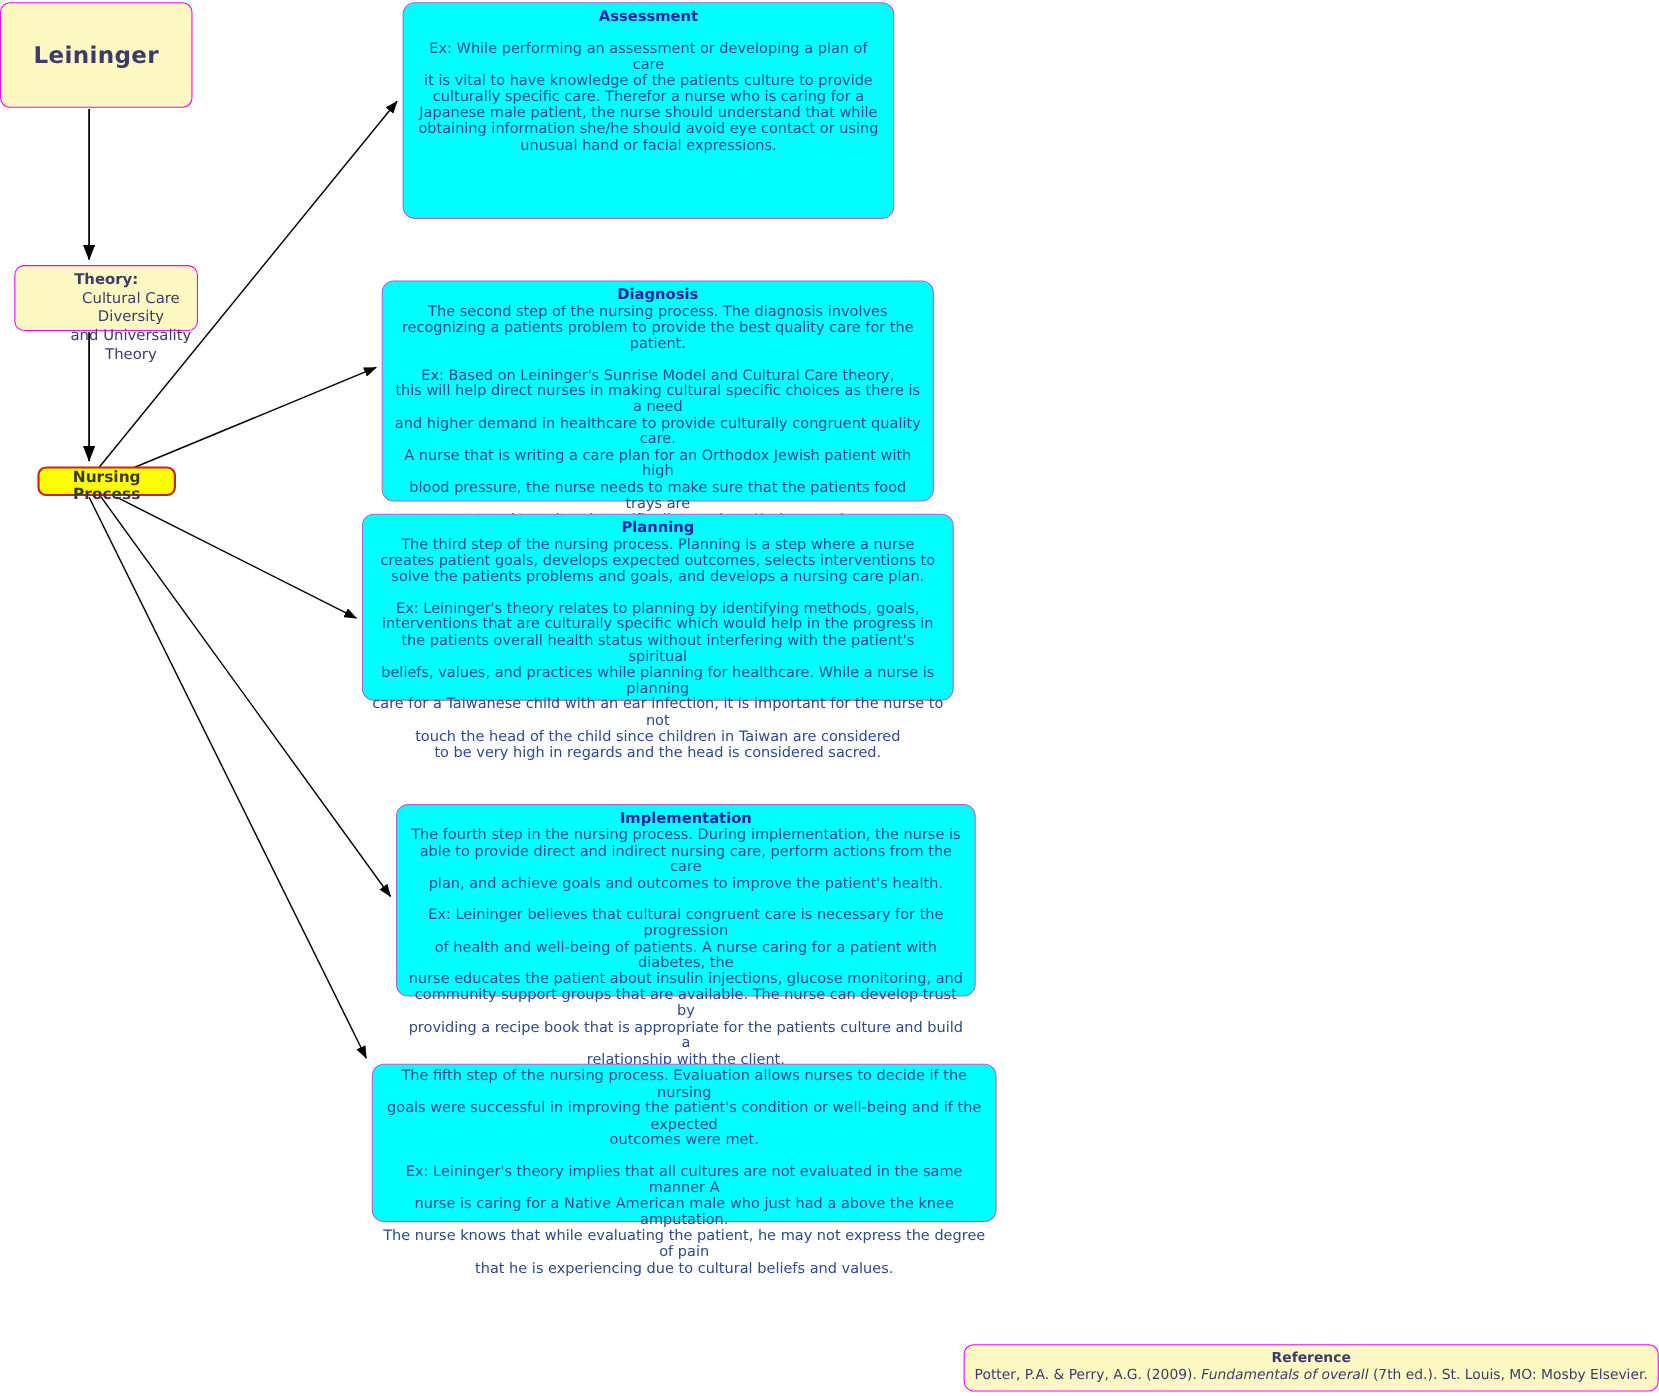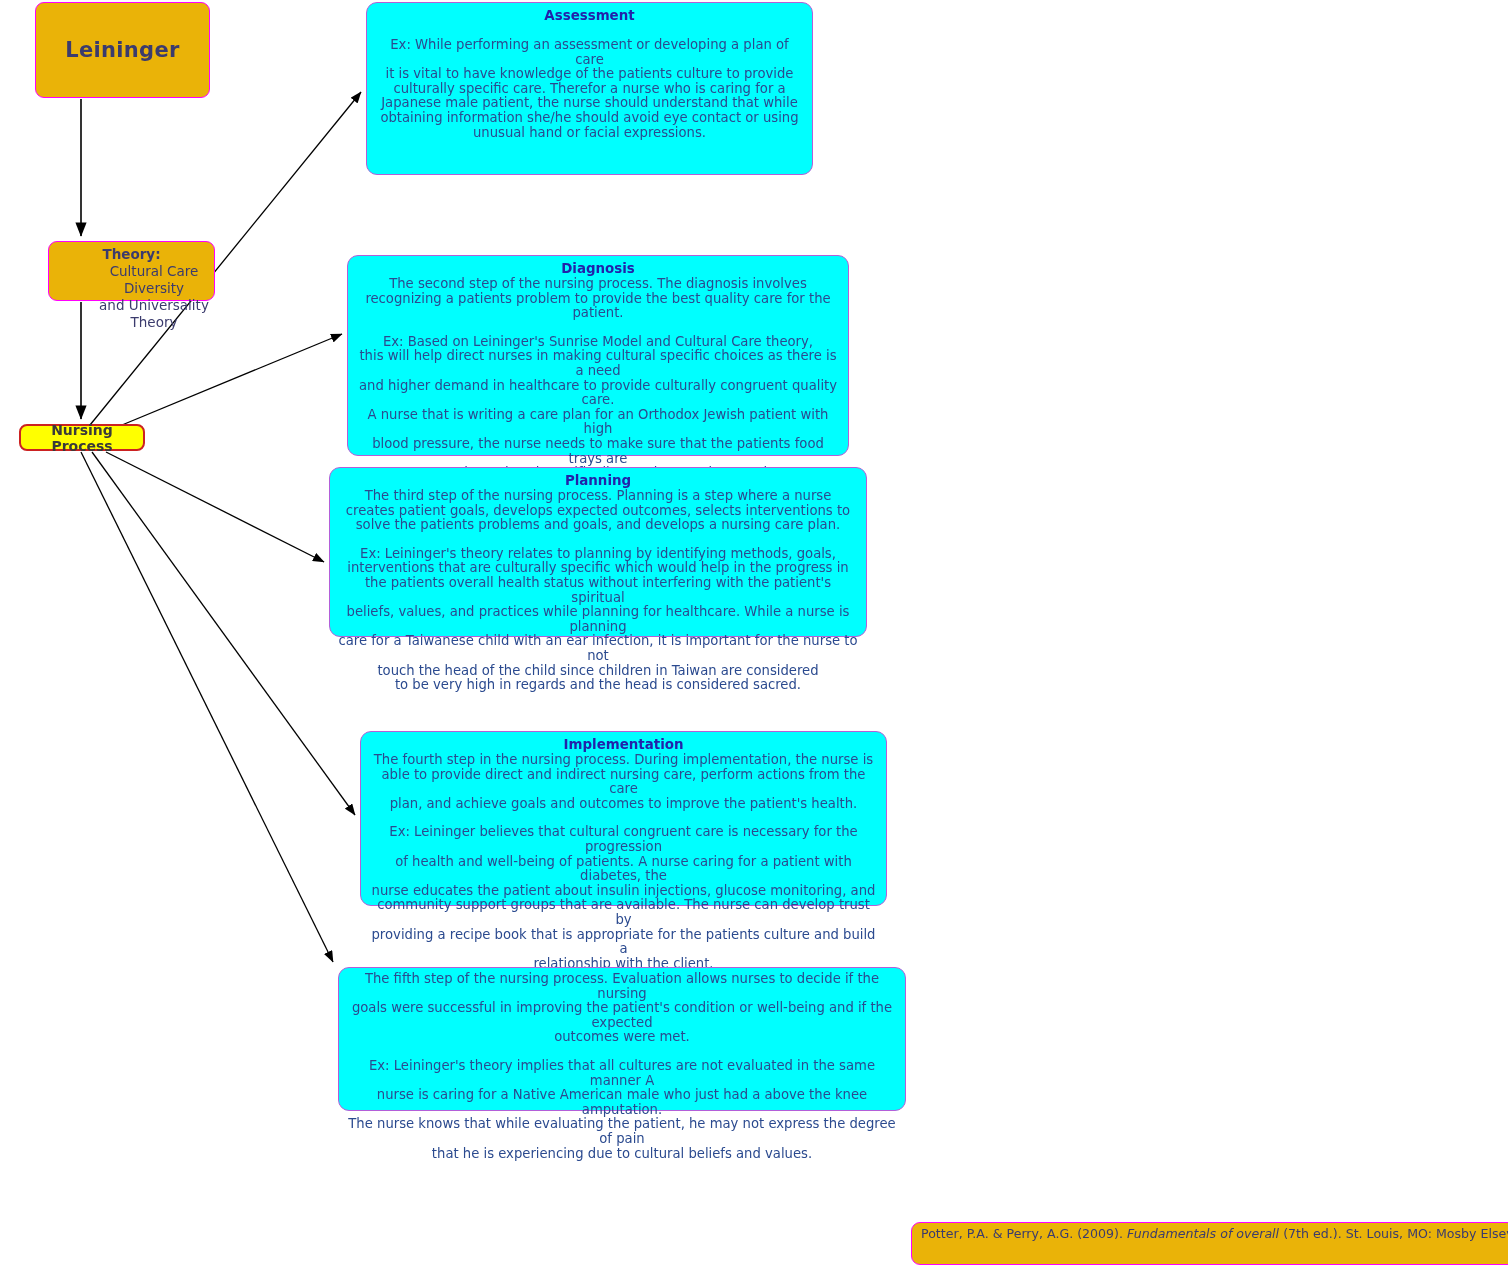--- a/index.html
+++ b/index.html
@@ -28,24 +28,23 @@
     pointer-events: none;
   }
   .node {
     position: absolute;
     box-sizing: border-box;
     border-radius: 9px;
     text-align: center;
   }
   
   .node-magenta {
-    background: #eab308;
+    background: #fef9c3;
     border: 1px solid #ff00ff;
     color: #3b3b6d;
-    margin-left: 35px;
   }
   .node-magenta .title {
     font-weight: bold;
   }
   
   .node-cyan {
     background: #00ffff;
     border: 1.5px solid #b45fd8;
     color: #2b4a8f;
     border-radius: 11px;
@@ -80,26 +79,25 @@
     left: 13px;
     top: 241px;
     width: 167px;
     height: 60px;
     padding-top: 4px;
     font-size: 13.5px;
     line-height: 17px;
   }
 
   #nursing-process-node {
-    left: 19px;
+    left: 34px;
     top: 424px;
     width: 126px;
     height: 27px;
     display: flex;
-    align-items: center;
     justify-content: center;
     font-size: 14px;
   }
 
   .step-box {
     font-size: 13.2px;
     line-height: 14.6px;
     padding: 4px 8px 6px 8px;
   }
   .step-box .title {
@@ -111,21 +109,21 @@
   .step-box .body {
     display: block;
     white-space: pre-line;
   }
   .step-box .body2 {
     display: block;
     white-space: pre-line;
     margin-top: 14px;
   }
 
-  #assessment-node { left: 366px; top: 2px;   width: 447px; height: 173px; }
+  #assessment-node { left: 366px; top: 2px;   width: 447px; height: 197px; }
   #diagnosis-node  { left: 347px; top: 255px; width: 502px; height: 201px; }
   #planning-node   { left: 329px; top: 467px; width: 538px; height: 170px; }
   #implementation-node { left: 360px; top: 731px; width: 527px; height: 175px; }
   #evaluation-node { left: 338px; top: 967px; width: 568px; height: 144px; }
 
   #reference-node {
     left: 876px;
     top: 1222px;
     width: 632px;
     height: 43px;
@@ -233,16 +231,17 @@
     <span class="body">The fifth step of the nursing process.  Evaluation allows nurses to decide if the nursing
 goals were successful in improving the patient's condition or well-being and if the expected
 outcomes were met.</span>
     <span class="body2">Ex:  Leininger's theory implies that all cultures are not evaluated in the same manner  A
 nurse is caring for a Native American male who just had a above the knee amputation.
 The nurse knows that while evaluating the patient, he may not express the degree of pain
 that he is experiencing due to cultural beliefs and values.</span>
   </div>
 
   <div class="node node-magenta" id="reference-node">
+    <span class="title">Reference</span>
     <span class="ref-line"><span>Potter, P.A. &amp; Perry, A.G. (2009). </span><span class="ital">Fundamentals of overall</span><span>  (7th ed.). St. Louis, MO: Mosby Elsevier.</span></span>
   </div>
 
 </div>
 
 </body></html>

